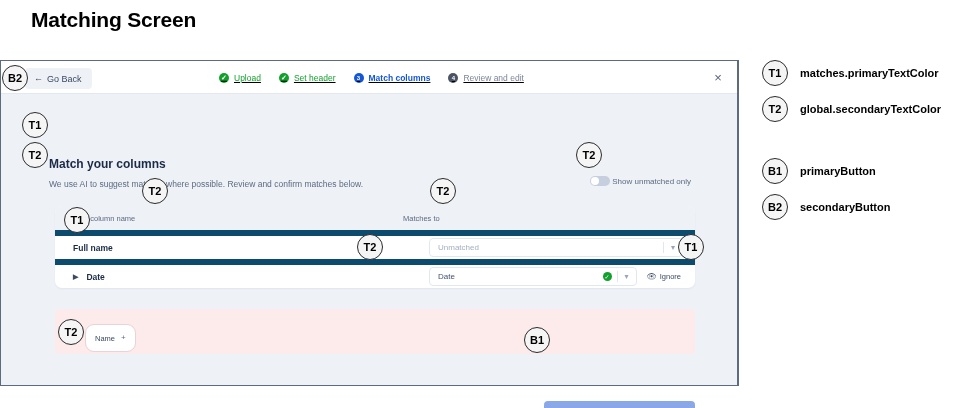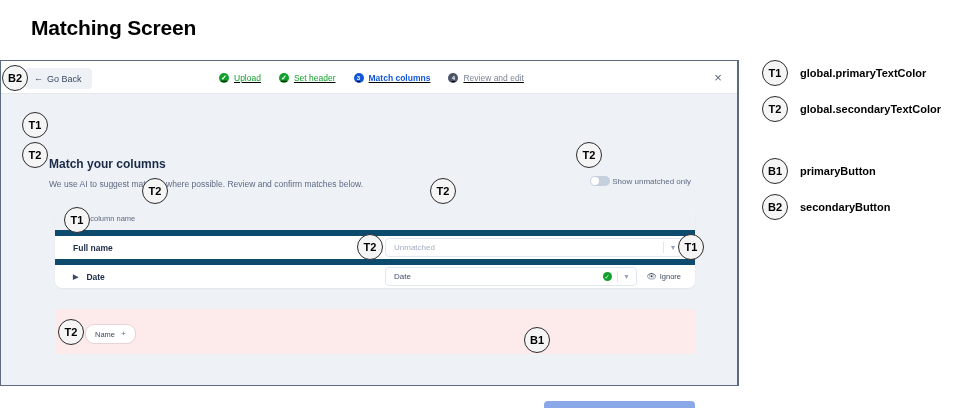--- a/index.html
+++ b/index.html
@@ -6,21 +6,21 @@
   html, body {
     width: 959px; height: 408px;
     background: #ffffff;
     font-family: "Liberation Sans", sans-serif;
     overflow: hidden;
   }
 
   
   .page-title {
     position: absolute;
-    left: 31px; top: 16px;
+    left: 31px; top: 8px;
     font-size: 21px;
     font-weight: bold;
     color: #000000;
     letter-spacing: -0.2px;
   }
 
   
   .window {
     position: absolute;
     left: 0px; top: 60px;
@@ -173,20 +173,21 @@
     display: flex; align-items: center; gap: 8px;
     font-size: 8.5px; font-weight: bold; color: #1b2a47;
   }
   .expand-tri {
     font-size: 7px; color: #3b4a61; line-height: 1;
   }
   .row .cell2 {
     flex: 1;
     display: flex; align-items: center; gap: 8px;
     padding-right: 12px;
+    margin-left: 44px;
   }
   .select {
     flex: 1;
     height: 19px;
     border: 1px solid #e1e7f0;
     border-radius: 4px;
     background: #ffffff;
     display: flex; align-items: center;
     padding: 0 0 0 8px;
     cursor: pointer;
@@ -241,21 +242,21 @@
     font-size: 6.5px; font-weight: bold;
     display: flex; align-items: center; justify-content: center;
     line-height: 1;
     flex: 0 0 auto;
   }
   .alert-strong { color: #c1202f; font-weight: bold; }
   .alert-rest { color: #7e7278; }
   .chip {
     margin-top: 7px; margin-left: 18px;
     display: inline-flex; align-items: center; gap: 6px;
-    height: 20px;
+    height: 28px;
     padding: 0 9px;
     background: #ffffff;
     border: 1px solid #e8d3d6;
     border-radius: 9px;
     font-size: 7.5px;
     color: #3b4a61;
     cursor: pointer;
   }
   .chip .plus { color: #5e6b82; font-size: 8px; line-height: 1; }
 
@@ -352,20 +353,21 @@
   <div class="toggle-wrap">
     <div class="toggle">
       <div class="knob"></div>
     </div>
     <span class="toggle-label">Show unmatched only</span>
   </div>
 
   <div class="table-card">
     <div class="table-head">
       <div class="th col1">Your column name</div>
+      <div class="th col2">Matches to</div>
     </div>
 
     <div class="row">
       <div class="cell1">Full name</div>
       <div class="cell2">
         <div class="select">
           <span class="sel-text placeholder">Unmatched</span>
           <span class="sel-divider"></span>
           <span class="chevron">▾</span>
         </div>
@@ -413,21 +415,21 @@
     <div class="bubble" style="left: 64px; top: 207px;">T1</div>
     <div class="bubble" style="left: 357px; top: 234px;">T2</div>
     <div class="bubble" style="left: 678px; top: 234px;">T1</div>
     <div class="bubble" style="left: 58px; top: 319px;">T2</div>
     <div class="bubble" style="left: 524px; top: 327px;">B1</div>
   </div>
 
 <div class="legend" id="legend-layer">
     <div class="legend-row" style="top: 0px;">
       <div class="legend-bubble">T1</div>
-      <div class="legend-text">global.primaryTextColor</div>
+      <div class="legend-text">matches.primaryTextColor</div>
     </div>
     <div class="legend-row" style="top: 36px;">
       <div class="legend-bubble">T2</div>
       <div class="legend-text">global.secondaryTextColor</div>
     </div>
     <div class="legend-row" style="top: 98px;">
       <div class="legend-bubble">B1</div>
       <div class="legend-text">primaryButton</div>
     </div>
     <div class="legend-row" style="top: 134px;">

